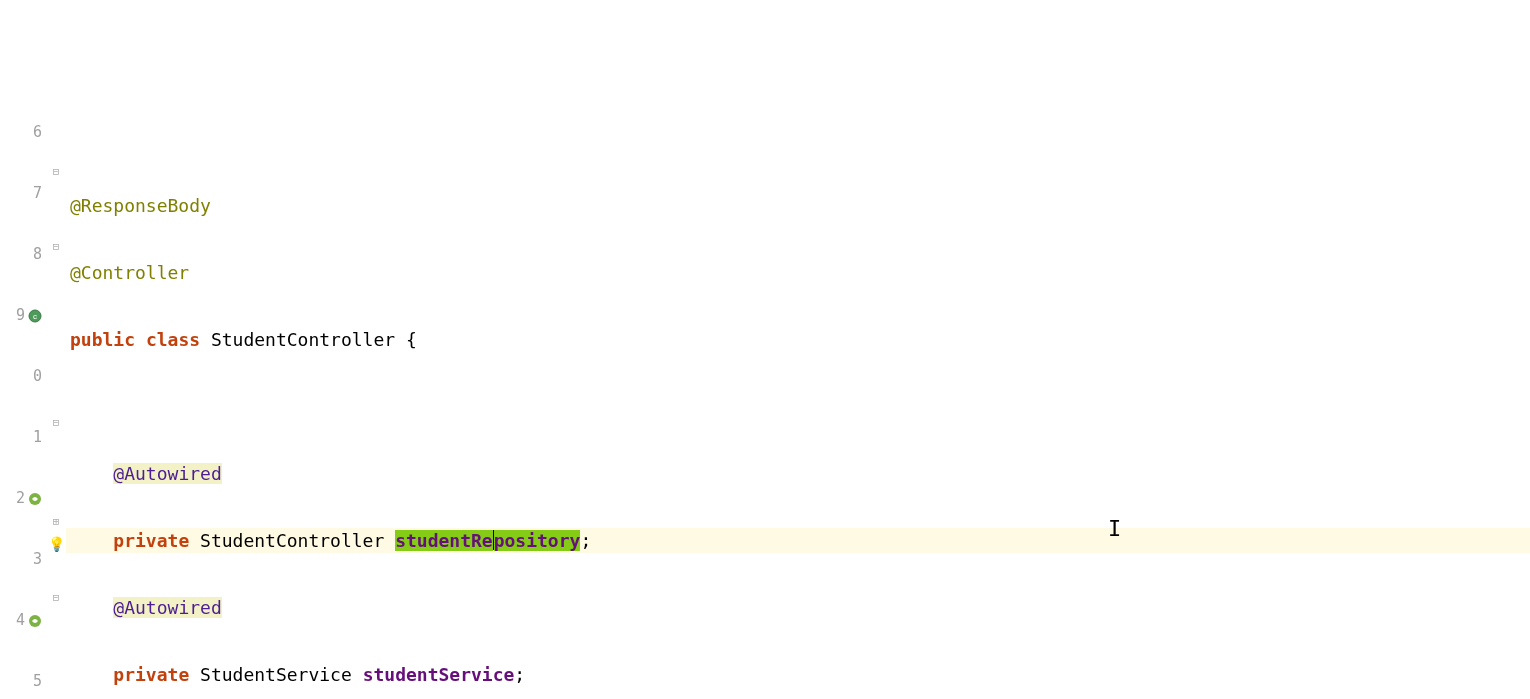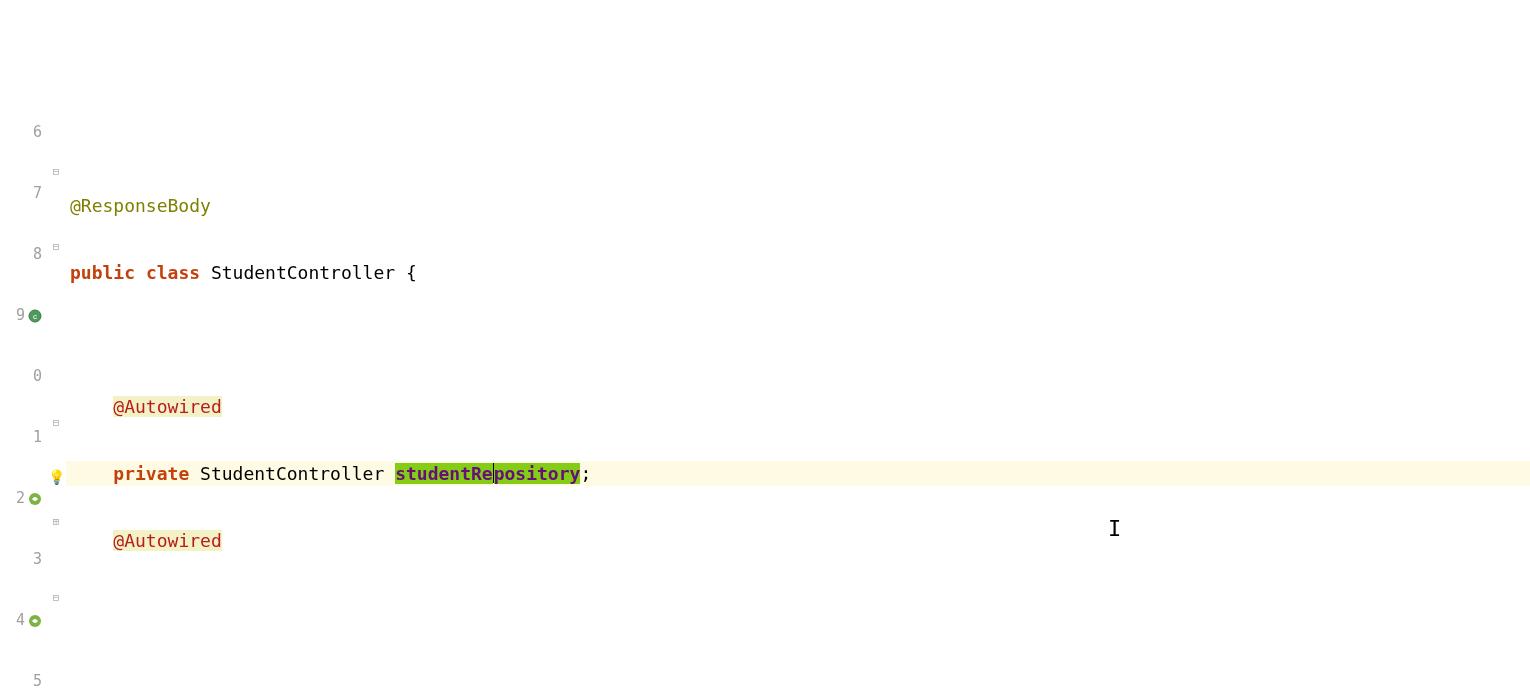--- a/index.html
+++ b/index.html
@@ -69,21 +69,21 @@
     height: 25px;
     line-height: 25px;
     padding-left: 4px;
     font-family: "Menlo", "Consolas", "DejaVu Sans Mono", monospace;
   }
   .highlight-line {
     background: #fffae3;
   }
 
   .tok-annotation { color: #808000; margin-top: 11px; }
-  .tok-annotation-hl { color: #b91c1c; background: #f2f2c6; }
+  .tok-annotation-hl { color: #4c1d95; background: #f2f2c6; }
   .tok-kw { color: #c2410c; font-weight: bold; }
   .tok-field { color: #660e7a; font-weight: bold; }
   .tok-field-hl { color: #660e7a; font-weight: bold; background: #84cc16; }
 
   .caret {
     display: inline-block;
     width: 1px;
     height: 20px;
     background: #000;
     vertical-align: middle;
@@ -159,25 +159,27 @@
     <span class="fold-mark" style="top:333px;">⊟</span>
     <span class="fold-mark" style="top:432px;">⊞</span>
     <span class="fold-mark" style="top:508px;">⊟</span>
     
   </div>
 
   
   <div class="code-area">
     <div class="line"></div>
     <div class="line"><span class="tok-annotation">@ResponseBody</span></div>
+    <div class="line"><span class="tok-annotation">@Controller</span></div>
     <div class="line"><span class="tok-kw">public</span> <span class="tok-kw">class</span> <span>StudentController</span> <span>{</span></div>
     <div class="line"></div>
     <div class="line">    <span class="tok-annotation-hl">@Autowired</span></div>
     <div class="line highlight-line" style="position:relative;"><span class="bulb">💡</span>    <span class="tok-kw">private</span> <span>StudentController</span> <span class="tok-field-hl">studentRe</span><span class="caret"></span><span class="tok-field-hl">pository</span><span>;</span></div>
     <div class="line">    <span class="tok-annotation-hl">@Autowired</span></div>
+    <div class="line">    <span class="tok-kw">private</span> <span>StudentService</span> <span class="tok-field">studentService</span><span>;</span></div>
     
     
     
     
     
     
     
     
     
     

